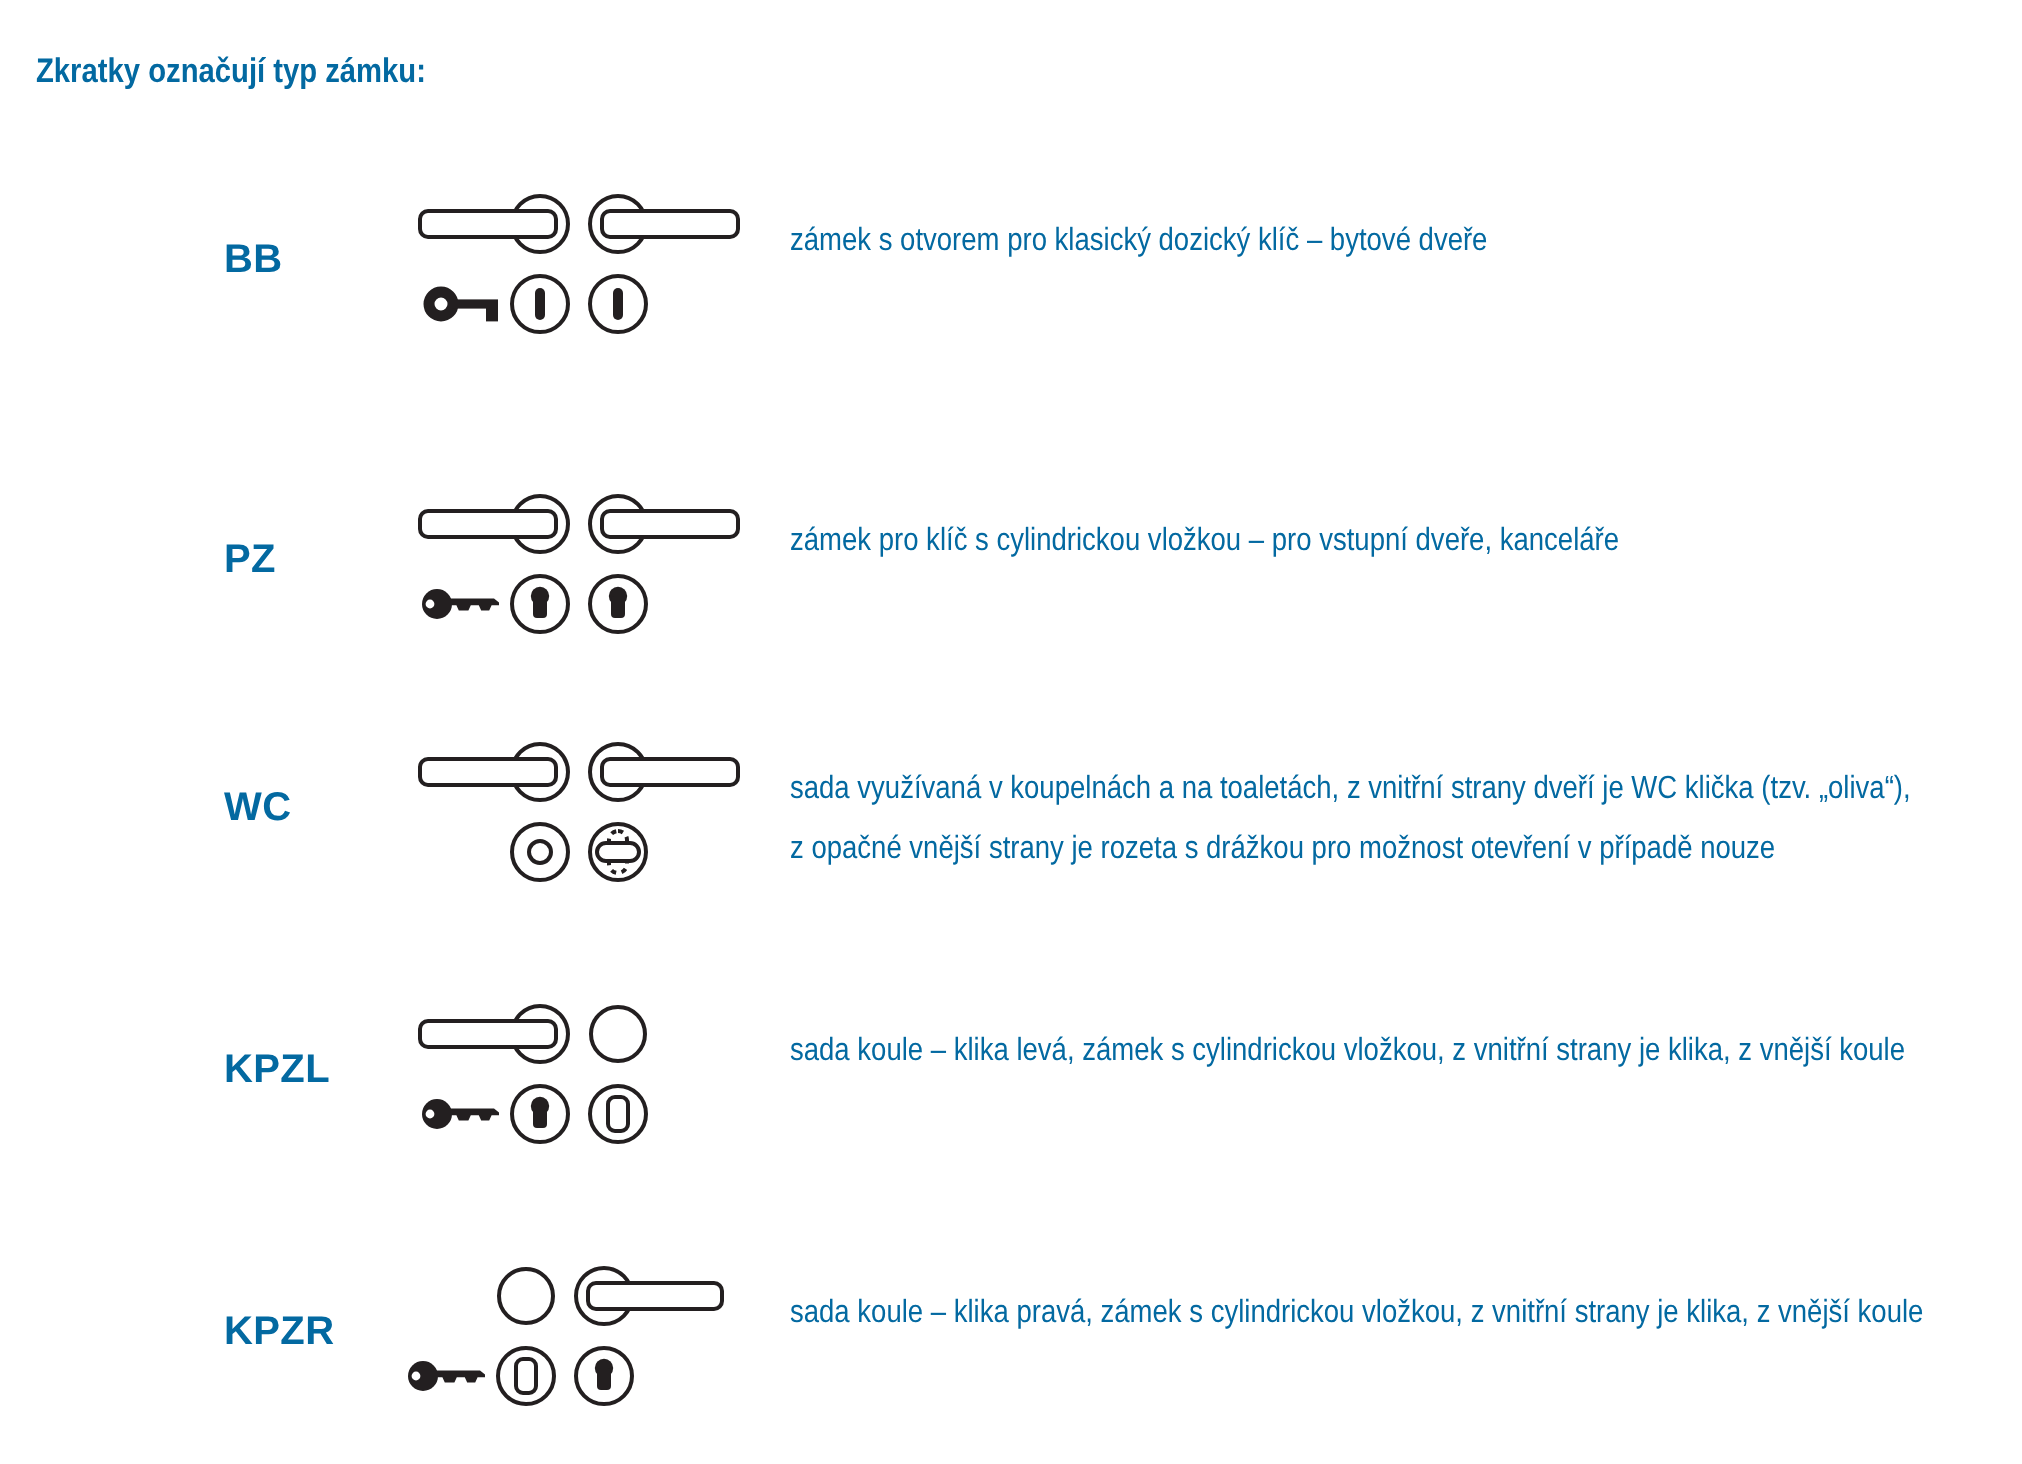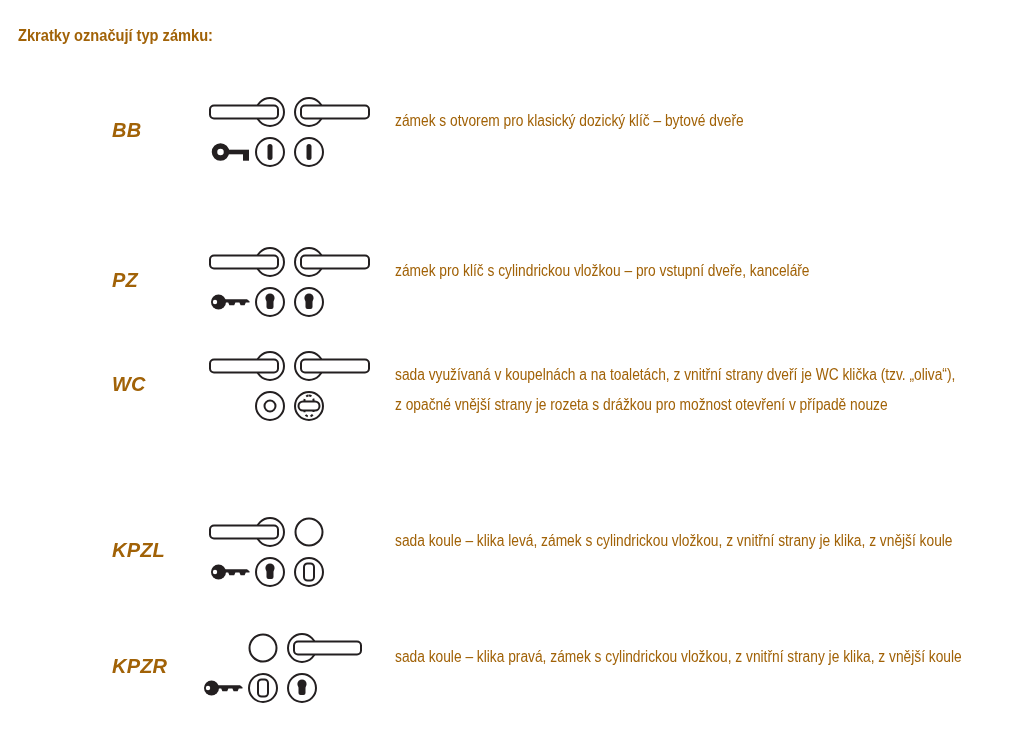--- a/index.html
+++ b/index.html
@@ -4,21 +4,21 @@
 <style>
   * { margin: 0; padding: 0; box-sizing: border-box; }
   html, body { background: #ffffff; }
   .canvas {
     position: relative;
     width: 1011px;
     height: 732px;
     background: #ffffff;
     overflow: hidden;
     font-family: "Liberation Sans", "DejaVu Sans", sans-serif;
-    color: #a16207;
+    color: #0369a1;
     -webkit-font-smoothing: antialiased;
   }
   .page-title {
     position: absolute;
     left: 18px;
     top: 26px;
     font-size: 17px;
     font-weight: bold;
     white-space: nowrap;
     transform: scaleX(0.86);
@@ -32,21 +32,20 @@
   }
   .abbr {
     position: absolute;
     left: 112px;
     top: 28px;
     font-size: 20px;
     line-height: 24px;
     font-weight: bold;
     letter-spacing: 0.2px;
     white-space: nowrap;
-    font-style: italic;
   }
   .icon-svg {
     position: absolute;
     left: 203px;
     top: 0;
     width: 175px;
     height: 85px;
   }
   .desc {
     position: absolute;
@@ -127,21 +126,21 @@
         <circle class="st" cx="106" cy="62" r="14"></circle>
         <circle class="ink" cx="106" cy="58" r="4.6"></circle>
         <rect class="ink" x="102.5" y="58" width="7" height="11" rx="2"></rect>
       </g>
     </svg>
     <div class="desc">
       <div>zámek pro klíč s cylindrickou vložkou – pro vstupní dveře, kanceláře</div>
     </div>
   </div>
 
-  <div class="row" style="top:344px">
+  <div class="row" style="top:364px">
     <div class="abbr">WC</div>
     <svg class="icon-svg" viewBox="0 0 175 85">
       <g>
         <circle class="st" cx="67" cy="22" r="14"></circle>
         <rect class="st" x="7" y="15.5" width="68" height="13" rx="4"></rect>
       </g>
       <g>
         <circle class="st" cx="106" cy="22" r="14"></circle>
         <rect class="st" x="98" y="15.5" width="68" height="13" rx="4"></rect>
       </g>
@@ -154,21 +153,21 @@
         <rect class="dash" x="101.5" y="51.5" width="9" height="21" rx="4.5"></rect>
         <rect class="st" x="95.5" y="57.5" width="21" height="9" rx="4.5"></rect>
       </g>
     </svg>
     <div class="desc">
       <div>sada využívaná v koupelnách a na toaletách, z vnitřní strany dveří je WC klička (tzv. „oliva“),</div>
       <div>z opačné vnější strany je rozeta s drážkou pro možnost otevření v případě nouze</div>
     </div>
   </div>
 
-  <div class="row" style="top:510px">
+  <div class="row" style="top:495px">
     <div class="abbr">KPZL</div>
     <svg class="icon-svg" viewBox="0 0 175 85">
       <g>
         <circle class="st" cx="67" cy="22" r="14"></circle>
         <rect class="st" x="7" y="15.5" width="68" height="13" rx="4"></rect>
       </g>
       <g>
         <circle class="st" cx="106" cy="22" r="13.5"></circle>
       </g>
       <g>

